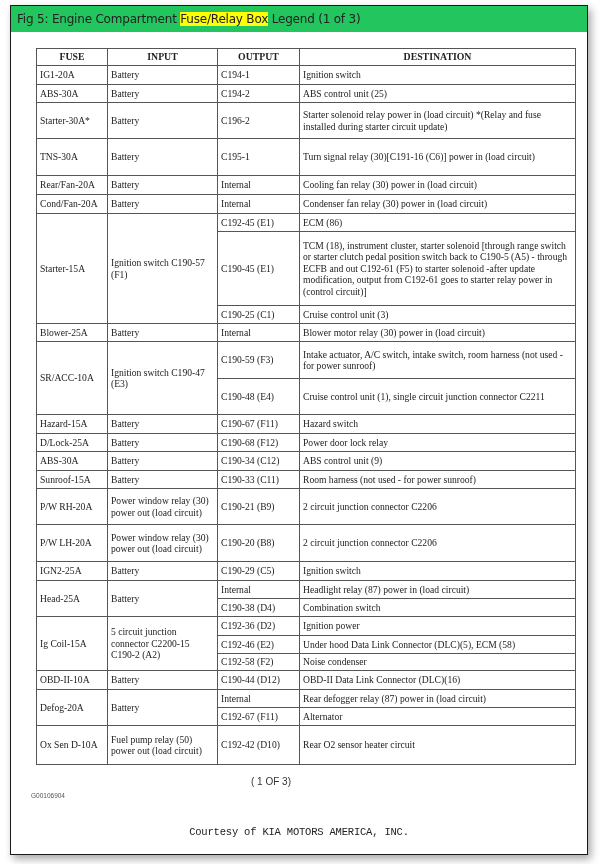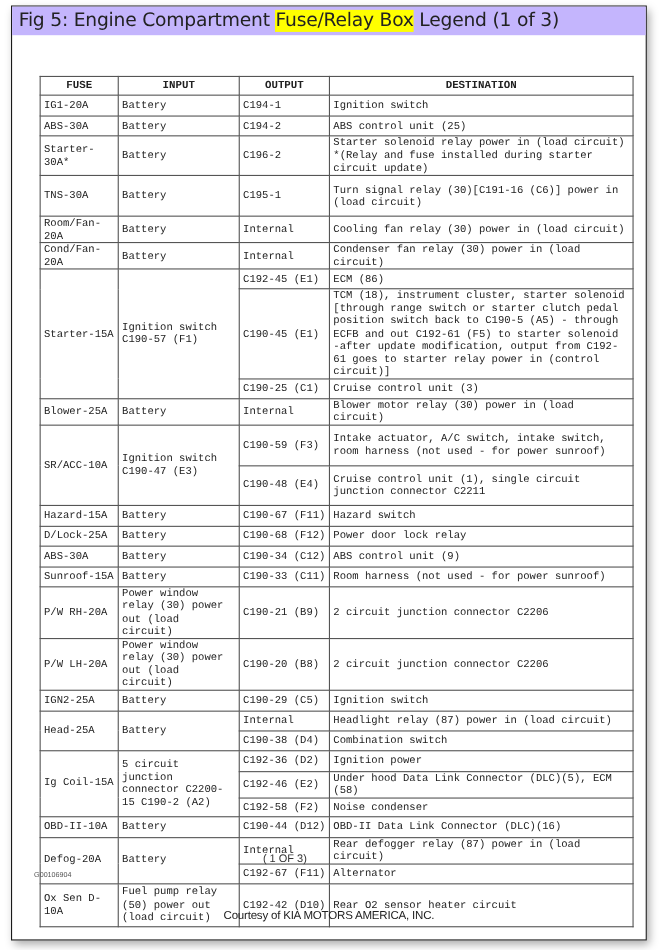--- a/index.html
+++ b/index.html
@@ -7,48 +7,48 @@
     width: 600px; height: 864px; background: #ffffff; position: relative; overflow: hidden;
     font-family: "Liberation Sans", sans-serif;
   }
   .frame {
     position: absolute; left: 10px; top: 5px; width: 576px; height: 848px;
     border: 1px solid #1a1a1a; background: #ffffff;
     box-shadow: 3px 4px 8px rgba(0,0,0,0.35);
   }
   .titlebar {
     position: absolute; left: 0; top: 0; right: 0; height: 26px;
-    background: #c4b5fd;
-    font-family: "DejaVu Sans", sans-serif; font-size: 17px; color: #222;
+    background: #22c55e;
+    font-family: "DejaVu Sans", sans-serif; font-size: 12px; color: #222;
     line-height: 26px; padding-left: 6px; white-space: nowrap; letter-spacing: -0.2px;
   }
   .hl { background: #ffff00; }
   .legend-table {
-    position: absolute; left: 25px; top: 63px; width: 539px;
+    position: absolute; left: 25px; top: 42px; width: 539px;
     border-collapse: collapse; table-layout: fixed;
-    font-family: Liberation Mono, monospace; font-size: 9.6px; color: #222;
+    font-family: Liberation Serif, serif; font-size: 9.6px; color: #222;
   }
   .legend-table th, .legend-table td {
     border: 1px solid #555; padding: 0 3px; vertical-align: middle; line-height: 11.5px;
     overflow: hidden;
   }
   .legend-table th { font-weight: bold; text-align: center; height: 16px; font-size: 9.8px; }
   .legend-table td { text-align: left; }
   .legend-table { border: 1.5px solid #333; }
   .caption-pages {
-    position: absolute; left: 0; width: 496px; top: 770px; text-align: center;
+    position: absolute; left: 12px; width: 496px; top: 770px; text-align: center;
     font-family: "Liberation Sans", sans-serif; font-size: 10px; color: #333;
   }
   .figure-id {
     position: absolute; left: 20px; top: 786px;
     font-family: "Liberation Sans", sans-serif; font-size: 6.5px; color: #555;
   }
   .courtesy {
     position: absolute; left: 0; width: 576px; top: 820px; text-align: center;
-    font-family: Liberation Sans, sans-serif; font-size: 10.5px; color: #222; letter-spacing: -0.2px;
+    font-family: Liberation Mono, monospace; font-size: 10.5px; color: #222; letter-spacing: -0.2px;
   }
 </style>
 </head>
 <body>
 
 <div class="frame">
   <div class="titlebar"><span>Fig 5: Engine Compartment </span><span class="hl">Fuse/Relay Box</span><span> Legend (1 of 3)</span></div>
 
   <table class="legend-table">
     <colgroup>
@@ -84,21 +84,21 @@
           <td>C196-2</td>
           <td>Starter solenoid relay power in (load circuit) *(Relay and fuse installed during starter circuit update)</td>
         </tr>
         <tr style="height: 37px; margin-left: 28px;">
           <td>TNS-30A</td>
           <td>Battery</td>
           <td>C195-1</td>
           <td>Turn signal relay (30)[C191-16 (C6)] power in (load circuit)</td>
         </tr>
         <tr style="height: 19px;">
-          <td>Room/Fan-20A</td>
+          <td>Rear/Fan-20A</td>
           <td>Battery</td>
           <td>Internal</td>
           <td>Cooling fan relay (30) power in (load circuit)</td>
         </tr>
         <tr style="height: 19px;">
           <td>Cond/Fan-20A</td>
           <td>Battery</td>
           <td>Internal</td>
           <td>Condenser fan relay (30) power in (load circuit)</td>
         </tr>

